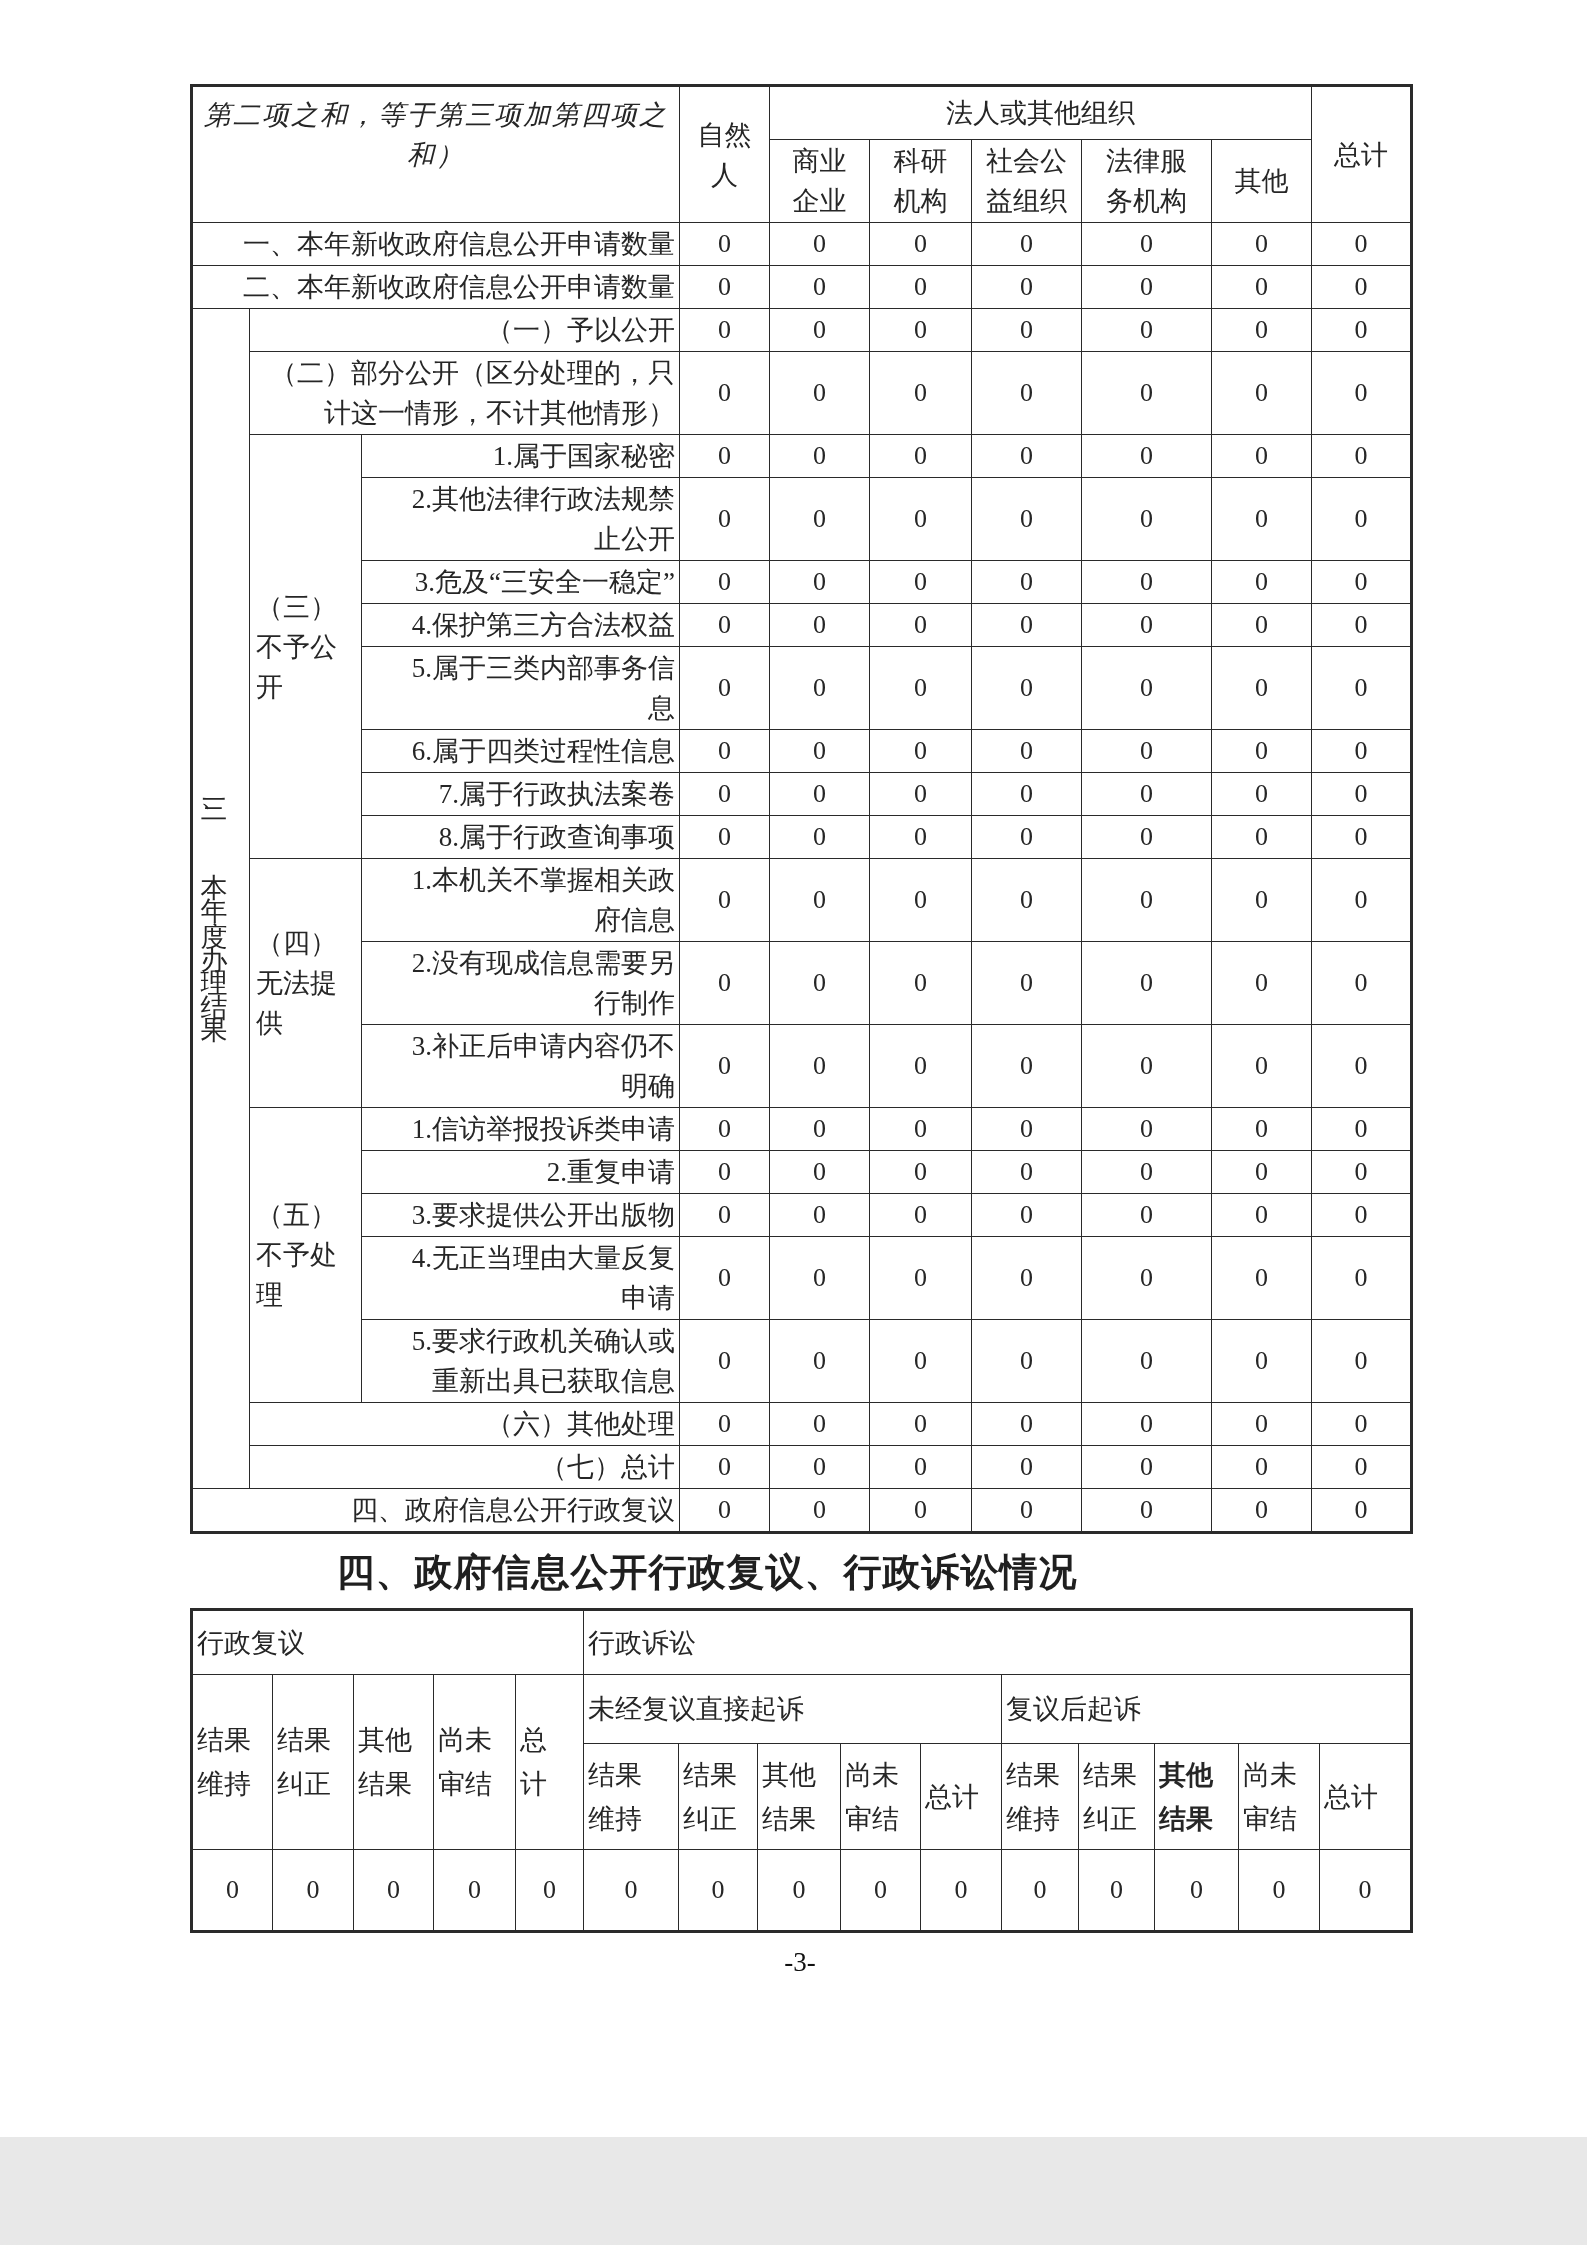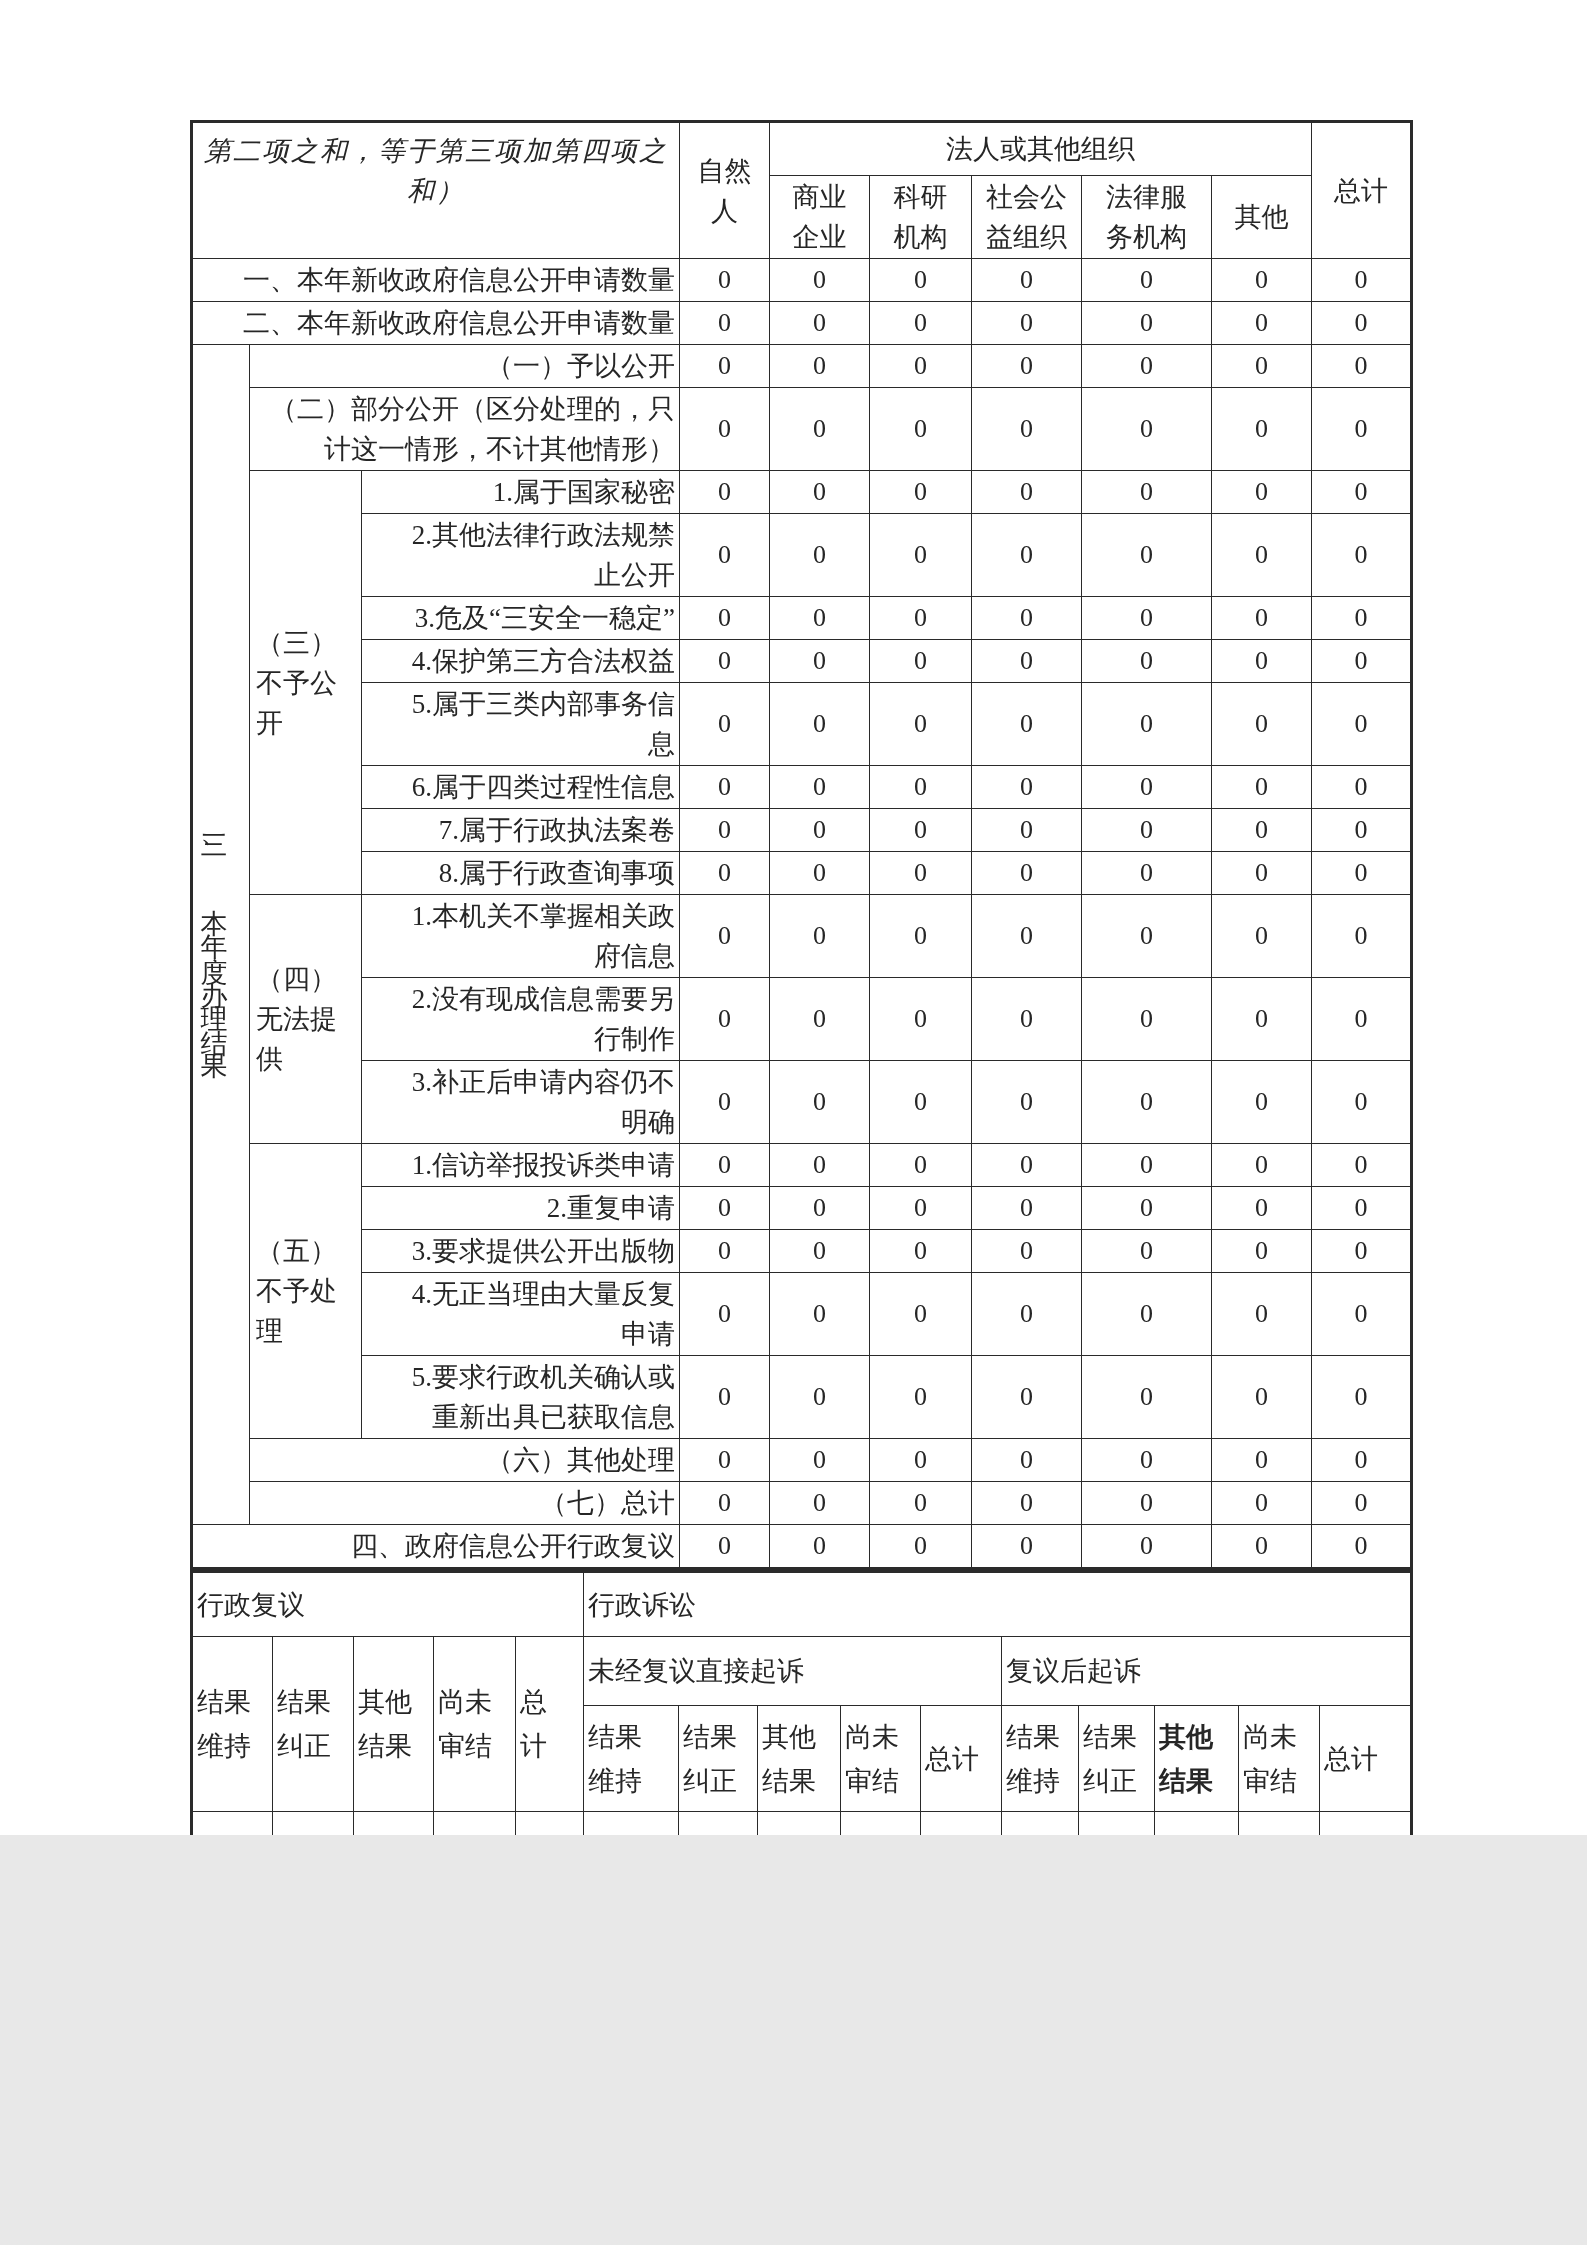--- a/index.html
+++ b/index.html
@@ -1,18 +1,18 @@
 <!DOCTYPE html>
 <html><head>
 <meta charset="utf-8">
 <style>
   html,body{margin:0;padding:0;background:#e8e8e8;}
   .page{
-    width:1587px;height:1835px;background:#ffffff;position:relative;
-    box-sizing:border-box;padding:120px 0 0 190px;
+    width:1587px;height:2137px;background:#ffffff;position:relative;
+    box-sizing:border-box;padding:84px 0 0 190px;
     font-family:"Liberation Serif","DejaVu Serif",serif;color:#262626;
   }
   table{border-collapse:collapse;table-layout:fixed;width:1220px;background:#fff;}
   table{border:3px solid #2a2a2a;}
   td{border:1.6px solid #2a2a2a;white-space:pre-line;overflow:hidden;
      font-size:27px;line-height:40px;padding:1px 4px;vertical-align:middle;}
 
   
   .t1 tr{height:42px;}
   .t1 tr.h1{height:54px;}
@@ -334,20 +334,21 @@
           <td class="num">0</td>
           <td class="num">0</td>
           <td class="num">0</td>
           <td class="num">0</td>
           <td class="num">0</td>
           <td class="num">0</td>
         </tr>
     </tbody>
   </table>
 
+  <div class="sec-title">四、政府信息公开行政复议、行政诉讼情况</div>
 
   <table class="t2">
     <colgroup>
       <col style="width:81px">
         <col style="width:81px">
         <col style="width:80px">
         <col style="width:82px">
         <col style="width:68px">
       <col style="width:95px">
         <col style="width:79px">

